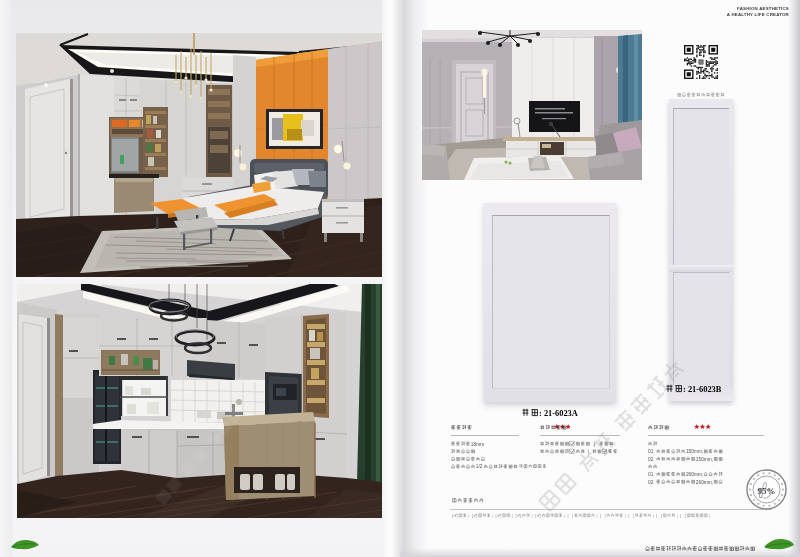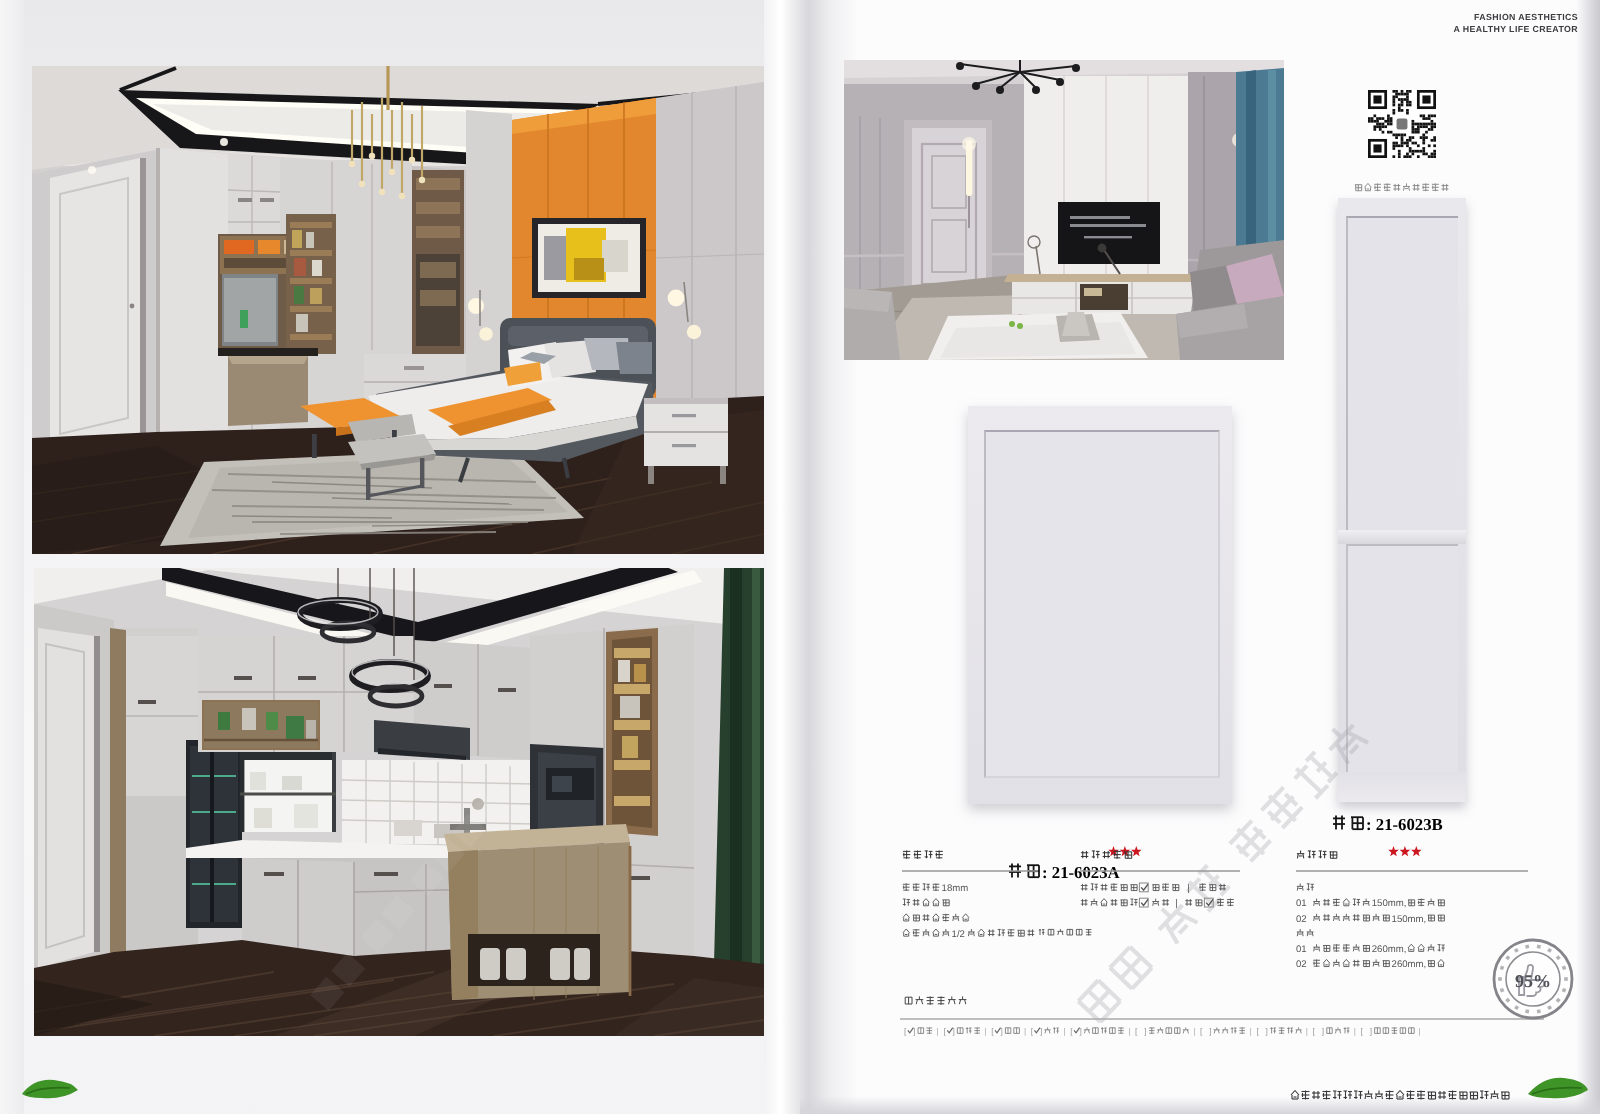--- a/index.html
+++ b/index.html
@@ -836,21 +836,21 @@
         <line x1="45.63" y1="0.93" x2="45.63" y2="4.37"></line>
         <line x1="47.35" y1="0.93" x2="47.35" y2="4.37"></line>
       </g>
     </svg></div>
 
 <div class="abs" style="left:484px;top:203px;width:132px;height:199px;background:#e9e8ec;box-shadow:0 3px 6px rgba(120,120,130,0.35);"></div>
 <div class="abs" style="left:484px;top:203px;width:132px;height:199px;background:
   linear-gradient(180deg,#eceaef 0%,#e1e0e6 100%);"></div>
 <div class="abs" style="left:492px;top:215px;width:116px;height:172px;border-top:1.2px solid #a9a8b2;border-left:1px solid #bcbbc4;border-right:1px solid #d2d1d8;border-bottom:1px solid #d5d4db;background:#e5e4ea;"></div>
 
-<div class="abs" style="left:484px;top:428px;width:132px;text-align:left;" id="labelA"><svg width="96" height="11" viewBox="0 0 96 11">
+<div class="abs" style="left:484px;top:404px;width:132px;text-align:center;" id="labelA"><svg width="96" height="11" viewBox="0 0 96 11">
       <g stroke="#141414" stroke-width="0.9" fill="none">
         <line x1="20.5" y1="3.2" x2="26.5" y2="3.2"></line>
         <line x1="20.5" y1="6" x2="26.5" y2="6"></line>
         <line x1="22" y1="1.8" x2="22" y2="8.8"></line>
         <line x1="25" y1="1.8" x2="25" y2="8.8"></line>
         <line x1="29.5" y1="2.6" x2="35.5" y2="2.6"></line>
         <line x1="30.2" y1="2.6" x2="30.2" y2="8.6"></line>
         <line x1="30.2" y1="8.6" x2="35.5" y2="8.6"></line>
         <line x1="35.5" y1="2.6" x2="35.5" y2="8.6"></line>
         <line x1="32.8" y1="2.6" x2="32.8" y2="8.6"></line>
@@ -869,21 +869,21 @@
         <path d="M5,0 L6.2,3.4 L9.8,3.5 L7,5.8 L8,9.3 L5,7.3 L2,9.3 L3,5.8 L0.2,3.5 L3.8,3.4 Z" fill="#cc1620"></path>
       </g>
     </svg></div>
 
 <div class="abs" style="left:669px;top:99px;width:64px;height:302px;background:linear-gradient(180deg,#e9e8ed,#dfdee5);box-shadow:0 3px 5px rgba(120,120,130,0.35);"></div>
 <div class="abs" style="left:673px;top:108px;width:55px;height:157px;border-top:1.2px solid #a9a8b2;border-left:1px solid #bcbbc4;background:#e4e3e9;"></div>
 <div class="abs" style="left:669px;top:265px;width:64px;height:7px;background:linear-gradient(180deg,#f0eff3,#d8d7dd);"></div>
 <div class="abs" style="left:673px;top:272px;width:55px;height:114px;border-top:1px solid #bdbcc4;border-left:1px solid #c2c1c8;background:#e4e3e9;"></div>
 <div class="abs" style="left:669px;top:386px;width:64px;height:15px;background:linear-gradient(180deg,#e2e1e7,#eceaef);"></div>
 
-<div class="abs" style="left:646px;top:404px;width:96px;text-align:center;" id="labelB"><svg width="96" height="11" viewBox="0 0 96 11">
+<div class="abs" style="left:646px;top:380px;width:96px;text-align:center;" id="labelB"><svg width="96" height="11" viewBox="0 0 96 11">
       <g stroke="#141414" stroke-width="0.9" fill="none">
         <line x1="20.5" y1="3.2" x2="26.5" y2="3.2"></line>
         <line x1="20.5" y1="6" x2="26.5" y2="6"></line>
         <line x1="22" y1="1.8" x2="22" y2="8.8"></line>
         <line x1="25" y1="1.8" x2="25" y2="8.8"></line>
         <line x1="29.5" y1="2.6" x2="35.5" y2="2.6"></line>
         <line x1="30.2" y1="2.6" x2="30.2" y2="8.6"></line>
         <line x1="30.2" y1="8.6" x2="35.5" y2="8.6"></line>
         <line x1="35.5" y1="2.6" x2="35.5" y2="8.6"></line>
         <line x1="32.8" y1="2.6" x2="32.8" y2="8.6"></line>

